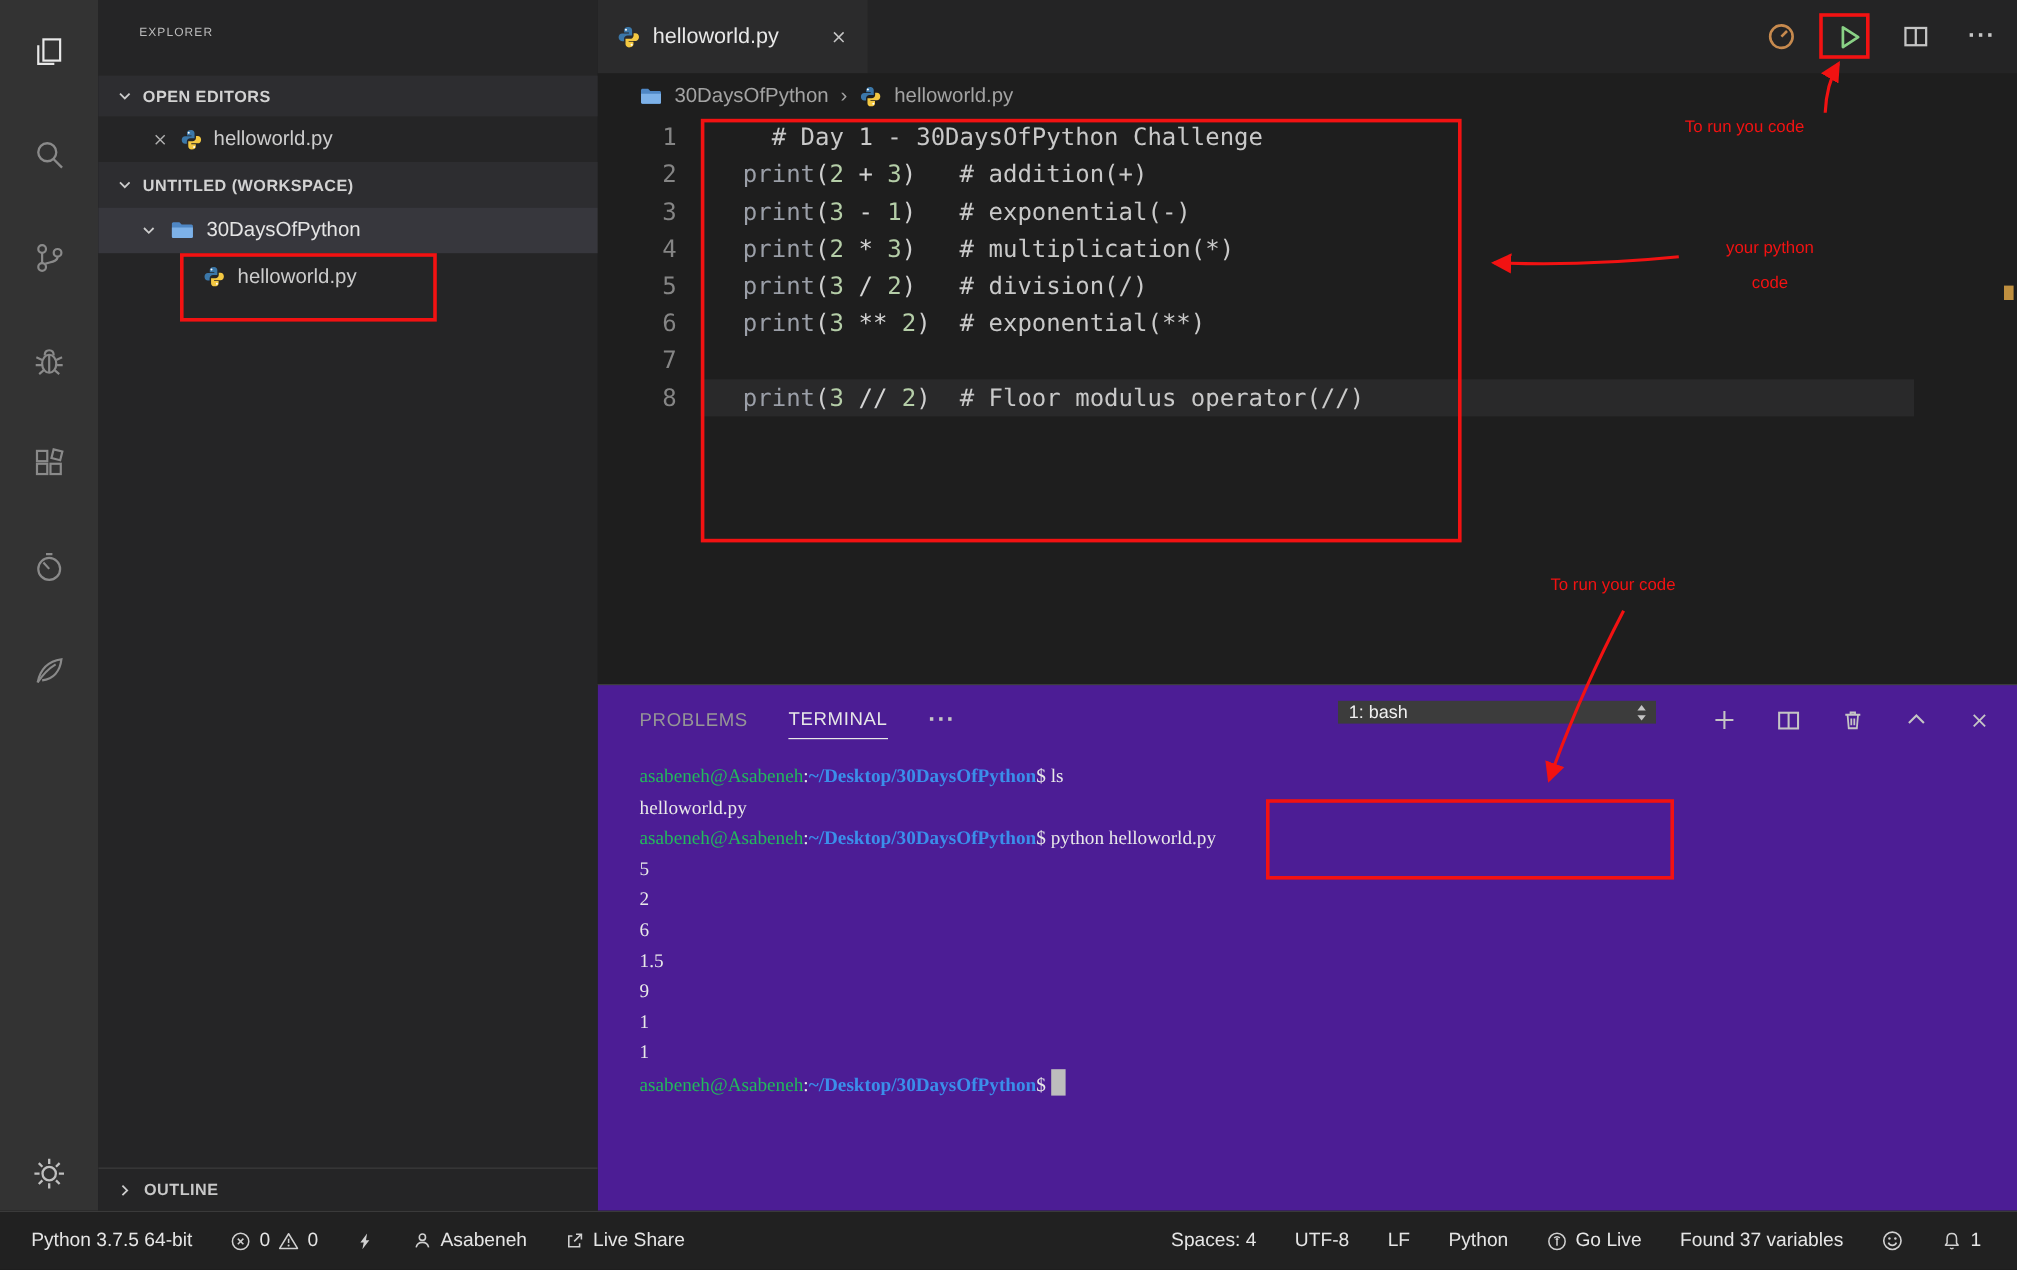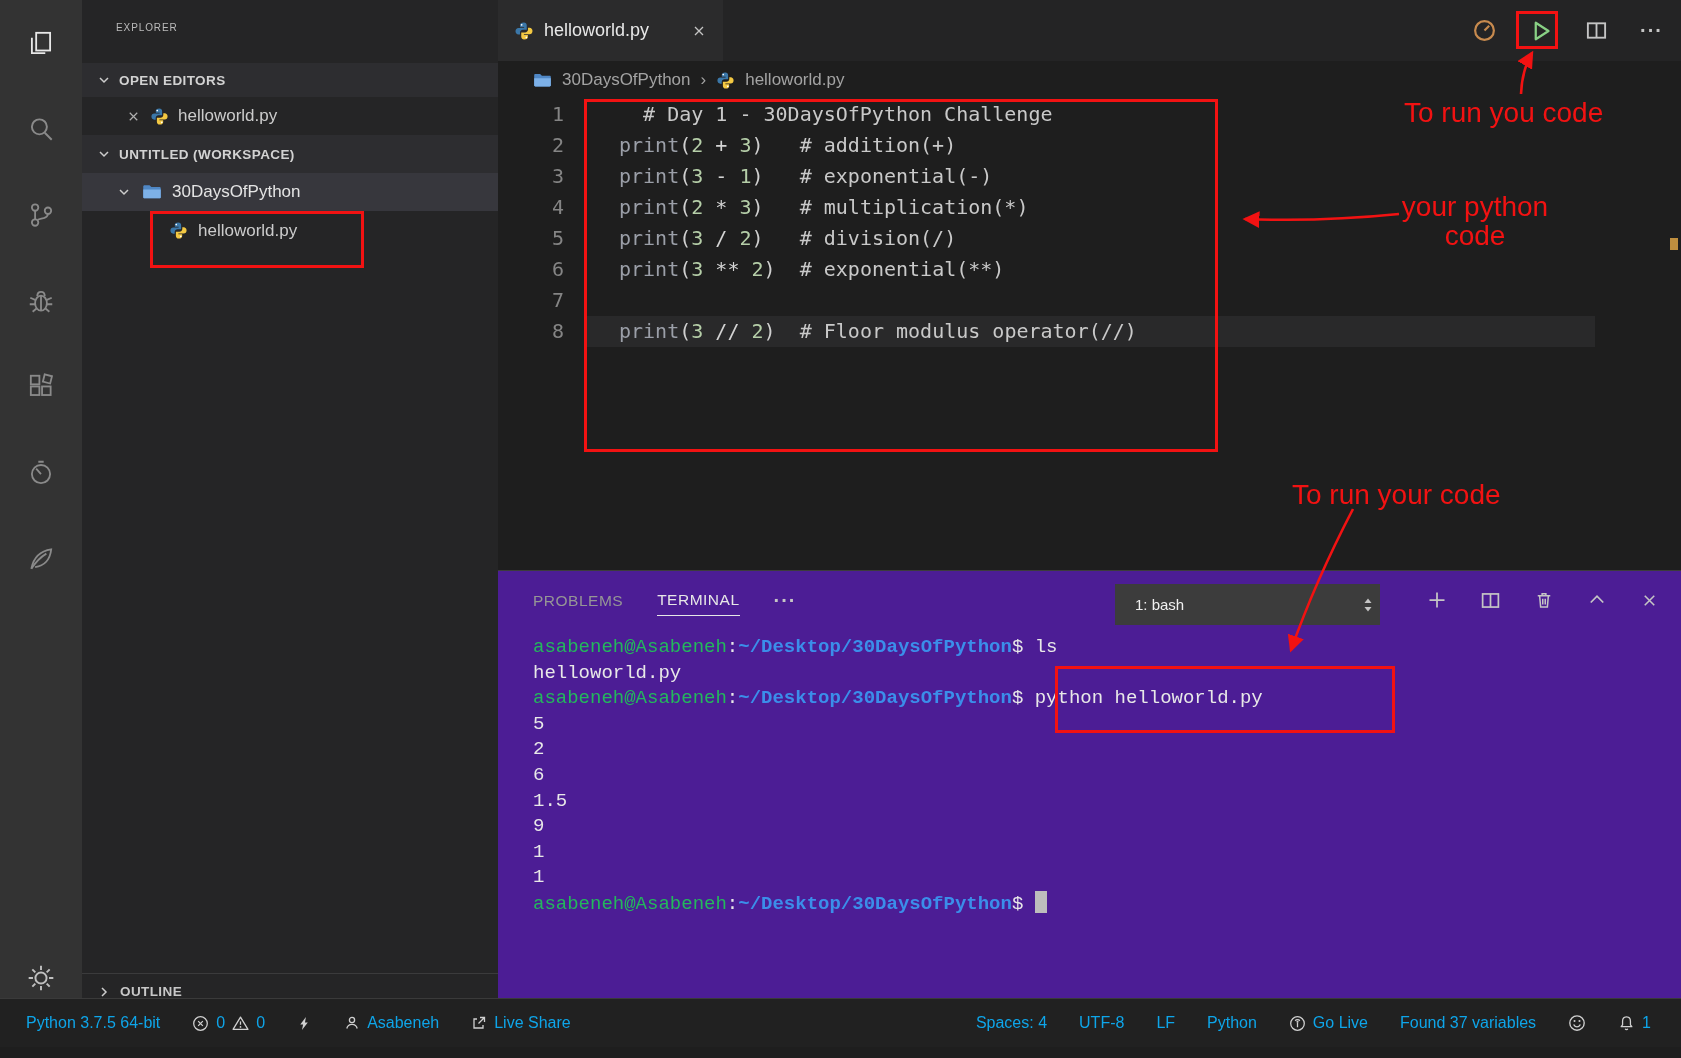--- a/index.html
+++ b/index.html
@@ -44,39 +44,39 @@
   .tk-num{color:#b5cea8}
   .tk-op{color:#d4d4d4}
   .tk-ws{color:#d4d4d4}
   .ruler-marker{position:absolute;right:3px;top:238px;width:8px;height:12px;background:#bf8f3f}
 
   
   .panel{position:absolute;left:0;right:0;top:570px;bottom:0;border-top:1px solid #3c3c3c;background:#4c1d95}
   .panel-tabs{position:absolute;left:35px;top:0;height:58px;display:flex;align-items:center;gap:34px;font-size:15.5px;letter-spacing:.5px}
   .ptab{color:#969696;cursor:pointer;padding:7px 0 6px}
   .ptab.active{color:#e7e7e7;border-bottom:1.5px solid #e7e7e7}
-  .shell-select{position:absolute;left:617px;top:13px;width:265px;height:41px;background:#3c3c3c;color:#f0f0f0;font-size:15px;display:flex;align-items:center;padding:0 6px 0 20px;cursor:pointer}
+  .shell-select{position:absolute;left:617px;top:13px;width:265px;height:19px;background:#3c3c3c;color:#f0f0f0;font-size:15px;display:flex;align-items:center;padding:0 6px 0 9px;cursor:pointer}
   .shell-spin{margin-left:auto}
   .panel-actions{position:absolute;right:22px;top:0;height:58px;display:flex;align-items:center;gap:33px}
   .panel-actions .act{cursor:pointer}
   .terminal{position:absolute;left:35px;right:10px;top:64px;bottom:0;overflow:hidden;cursor:text}
-  .t-line{font-family:Liberation Mono, monospace;font-size:19px;line-height:25.6px;white-space:pre;color:#e8e8e8}
+  .t-line{font-family:Liberation Serif, serif;font-size:16px;line-height:25.6px;white-space:pre;color:#e8e8e8}
   .t-g{color:#23b85c}
   .t-b{color:#3b8eea;font-weight:bold}
   .t-w{color:#e8e8e8}
   .t-cursor{display:inline-block;width:12px;height:22px;background:#bdbdbd;vertical-align:-4px}
 
   
-  .statusbar{position:absolute;left:0;right:0;bottom:11px;height:49px;background:#212121;border-top:1px solid #3a3a3a;display:flex;justify-content:space-between;align-items:flex-end;color:#0ea5e9;font-size:16px;padding:0 14px 0 10px;z-index:3}
+  .statusbar{position:absolute;left:0;right:0;bottom:0;height:49px;background:#212121;border-top:1px solid #3a3a3a;display:flex;justify-content:space-between;align-items:flex-end;color:#e5e5e5;font-size:16px;padding:0 14px 0 10px;z-index:3}
   .sb-group{display:flex;align-items:center;height:100%}
   .sb-item{display:flex;align-items:center;gap:7px;padding:0 16px;height:100%;cursor:pointer;white-space:nowrap}
 
   
   .ann-box{position:absolute;border:3px solid var(--ann,#f21212);pointer-events:none;z-index:40}
-  .ann-text{position:absolute;color:var(--ann,#f21212);font-size:28px;z-index:40;pointer-events:none}
+  .ann-text{position:absolute;color:var(--ann,#f21212);font-size:14px;z-index:40;pointer-events:none}
   .arrows{position:absolute;left:0;top:0;z-index:41;pointer-events:none}
   .arrow{stroke:var(--ann,#f21212);stroke-width:2.6;fill:none}
 </style>
 </head>
 <body>
 
 <div class="activitybar">
   <div class="ab-item">
     <span>
       <svg viewBox="0 0 28 28" width="30" height="30" fill="none" stroke="#e8e8e8" stroke-width="1.7">

